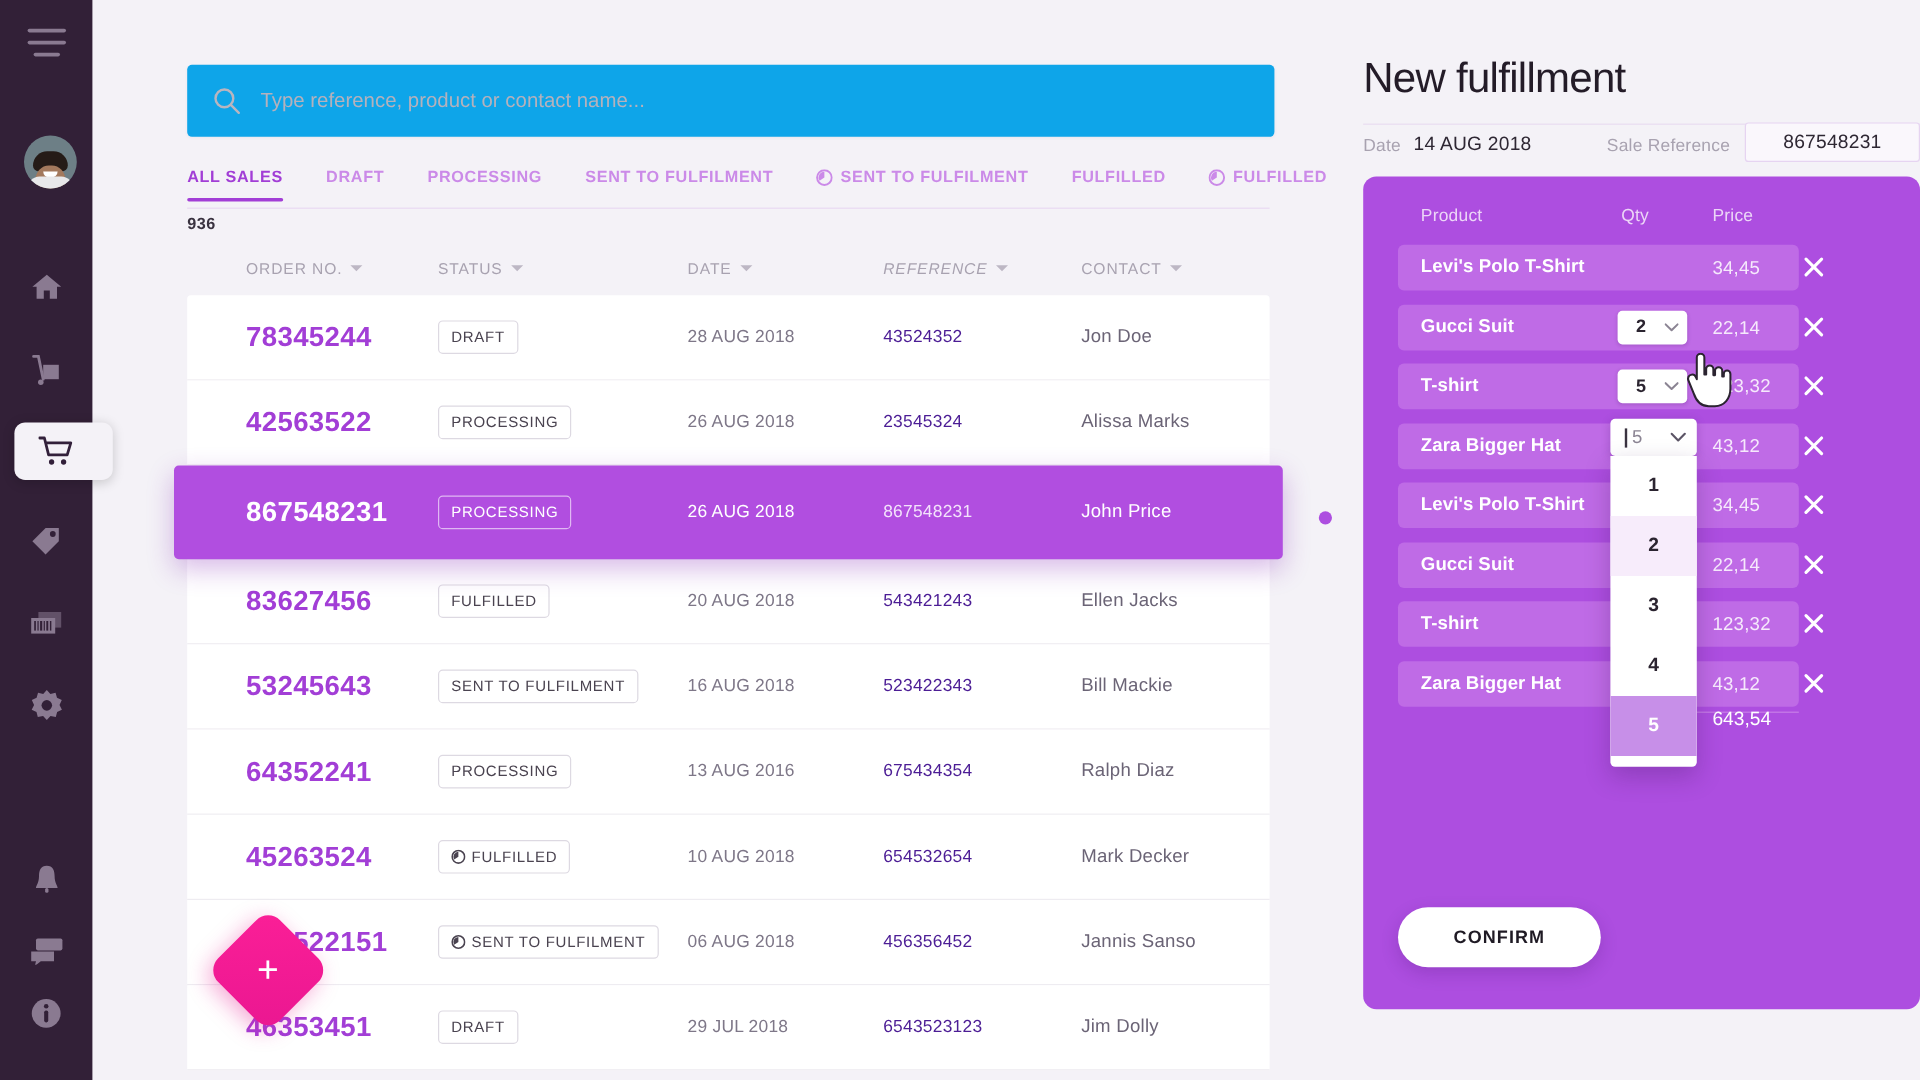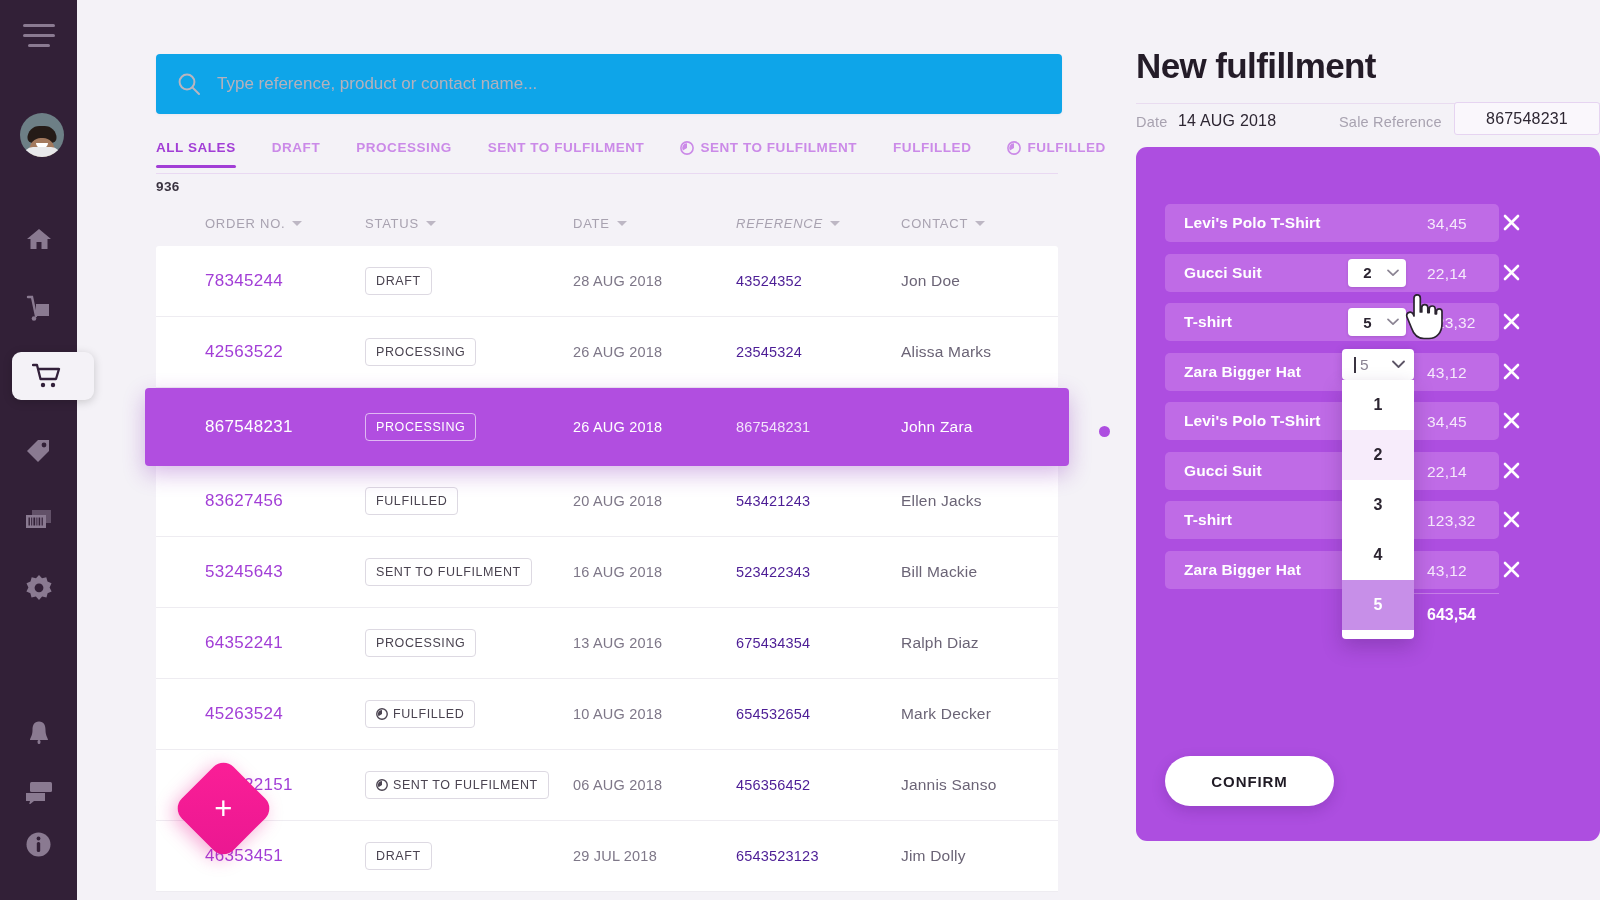--- a/index.html
+++ b/index.html
@@ -143,21 +143,21 @@
     background: #b14ee0;
     height: 78px;
     border-bottom: 0;
     border-radius: 4px;
     margin-left: -11px;
     width: 924px;
     box-shadow: 0 8px 22px rgba(130,40,180,.32);
     z-index: 3;
   }
   .cell { position: absolute; top: 50%; transform: translateY(-50%); }
-  .c-order { left: 49px; font-size: 17px; font-weight: normal; color: #a23ed6; letter-spacing: .3px; }
+  .c-order { left: 49px; font-size: 23px; font-weight: bold; color: #a23ed6; letter-spacing: .3px; }
   .row.sel .c-order { left: 60px; color: #ffffff; }
   .c-status { left: 209px; }
   .row.sel .c-status { left: 220px; }
   .badge {
     display: inline-block; border: 1px solid #ddd9e2; border-radius: 4px;
     padding: 6px 10px; font-size: 12.5px; letter-spacing: .6px;
     color: #4a4350; background: #fff; white-space: nowrap;
   }
   .badge .bi { display: inline-flex; vertical-align: -2px; margin-right: 5px; }
   .row.sel .badge { background: transparent; border-color: rgba(255,255,255,.6); color: #fff; }
@@ -183,21 +183,21 @@
     box-shadow: 0 6px 18px rgba(230,20,140,.35);
     z-index: 6;
     display: flex; align-items: center; justify-content: center;
   }
   .fab .plus { transform: rotate(-45deg); color: #fff; font-size: 31px; font-weight: 300; line-height: 1; }
 
   
   .panel { position: absolute; left: 1136px; top: 0; width: 464px; height: 900px; }
   .panel-title {
     position: absolute; left: 0; top: 46px;
-    font-size: 35px; font-weight: bold; color: #241c28; letter-spacing: -.6px;
+    font-size: 35px; font-weight: normal; color: #241c28; letter-spacing: -.6px;
   }
   .meta-rule { position: absolute; left: 0; top: 103px; width: 464px; height: 1px; background: #e9dcf0; }
   .meta { position: absolute; left: 0; top: 108px; width: 464px; height: 30px; }
   .meta-label { position: absolute; font-size: 14.5px; color: #a8a2b0; letter-spacing: .2px; }
   .meta-value { position: absolute; font-size: 16px; color: #2e2733; letter-spacing: .2px; }
   .m-date-l { left: 0; top: 6px; }
   .m-date-v { left: 42px; top: 4px; }
   .m-ref-l  { left: 203px; top: 6px; text-align: right; }
   .m-ref-v  {
     left: 318px; top: -6px; width: 146px; height: 33px;
@@ -277,22 +277,22 @@
 
   .totals-rule {
     position: absolute; left: 212px; top: 446px; width: 151px; height: 1px;
     background: #c77ee8;
   }
   .t-qty {
     position: absolute; left: 212px; top: 459px; width: 58px; text-align: center;
     font-size: 16px; font-weight: bold; color: #fff;
   }
   .t-price {
-    position: absolute; left: 291px; top: 459px;
-    font-size: 16px; font-weight: bold; color: #fff;
+    position: absolute; left: 291px; top: 444px;
+    font-size: 16px; font-weight: normal; color: #fff;
   }
 
   .btn {
     position: absolute; top: 609px; height: 50px; border-radius: 25px;
     display: flex; align-items: center; justify-content: center;
     font-size: 15px; font-weight: bold; letter-spacing: .9px; cursor: pointer;
     border: 0; font-family: "Liberation Sans", sans-serif;
   }
   .btn-confirm { left: 29px; width: 169px; background: #fff; color: #1f1a24;
     box-shadow: 0 5px 14px rgba(70,20,110,.22); }
@@ -480,21 +480,21 @@
           <div class="cell c-status"><span class="badge"><span>PROCESSING</span></span></div>
           <div class="cell c-date">26 AUG 2018</div>
           <div class="cell c-ref">23545324</div>
           <div class="cell c-contact">Alissa Marks</div>
         </div>
         <div class="row sel">
           <div class="cell c-order">867548231</div>
           <div class="cell c-status"><span class="badge"><span>PROCESSING</span></span></div>
           <div class="cell c-date">26 AUG 2018</div>
           <div class="cell c-ref">867548231</div>
-          <div class="cell c-contact">John Zara</div>
+          <div class="cell c-contact">John Price</div>
         </div>
         <div class="row">
           <div class="cell c-order">83627456</div>
           <div class="cell c-status"><span class="badge"><span>FULFILLED</span></span></div>
           <div class="cell c-date">20 AUG 2018</div>
           <div class="cell c-ref">543421243</div>
           <div class="cell c-contact">Ellen Jacks</div>
         </div>
         <div class="row">
           <div class="cell c-order">53245643</div>
@@ -555,20 +555,25 @@
     <div class="meta-rule"></div>
 
     <div class="meta">
       <span class="meta-label m-date-l">Date</span>
       <span class="meta-value m-date-v">14 AUG 2018</span>
       <span class="meta-label m-ref-l">Sale Reference</span>
       <span class="meta-value m-ref-v">867548231</span>
     </div>
 
     <div class="card">
+      <div class="card-head">
+        <span class="ch ch-product">Product</span>
+        <span class="ch ch-qty">Qty</span>
+        <span class="ch ch-price">Price</span>
+      </div>
 
       <div id="lineitems">
           <div class="prow" style="top: 57px;">
             <span class="pname">Levi's Polo T-Shirt</span>
           </div>
           <div class="pprice" style="top: 68px;">34,45</div>
           <div class="premove" style="top: 67px;"><svg width="17" height="17" viewBox="0 0 17 17">
               <line x1="2" y1="2" x2="15" y2="15" stroke="#ffffff" stroke-width="2.6" stroke-linecap="round"></line>
               <line x1="15" y1="2" x2="2" y2="15" stroke="#ffffff" stroke-width="2.6" stroke-linecap="round"></line>
             </svg></div>

